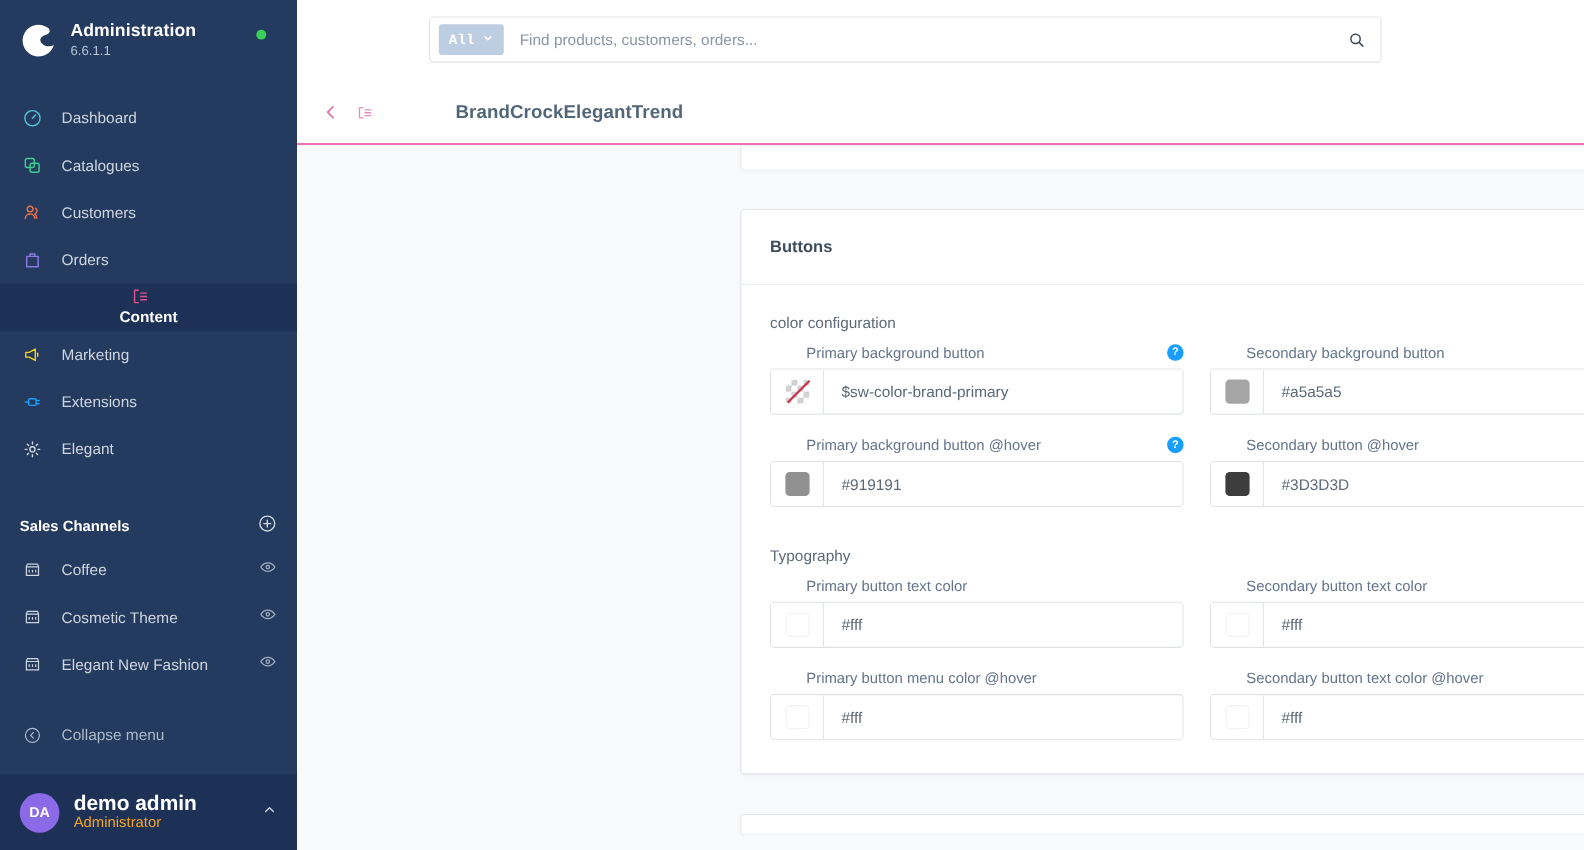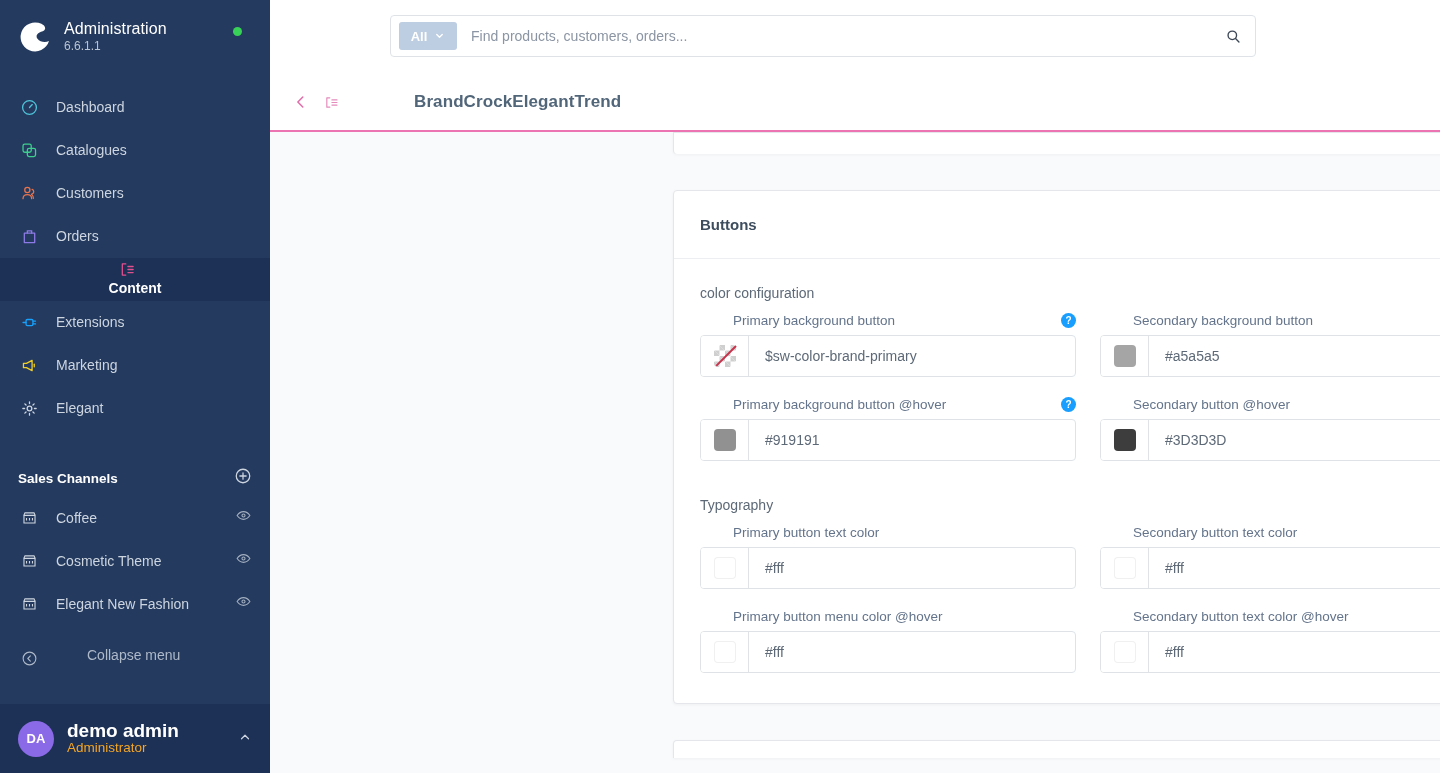--- a/index.html
+++ b/index.html
@@ -18,21 +18,21 @@
     display: flex; flex-direction: column;
     flex: 0 0 270px;
     position: relative;
   }
   .brand {
     height: 72px; display: flex; align-items: center;
     padding: 0 18px; position: relative;
   }
   .brand-logo { width: 34px; height: 34px; flex: 0 0 34px; margin-right: 12px; }
   .brand-text { display: flex; flex-direction: column; justify-content: center; }
-  .brand-title { color: #fff; font-size: 16px; font-weight: normal; line-height: 19px; letter-spacing: .1px; }
+  .brand-title { color: #fff; font-size: 16px; font-weight: bold; line-height: 19px; letter-spacing: .1px; }
   .brand-version { color: #b9c4d3; font-size: 12px; line-height: 15px; margin-top: 1px; }
   .brand-dot {
     position: absolute; right: 28px; top: 27px;
     width: 9px; height: 9px; border-radius: 50%; background: #37d257;
   }
 
   .nav { margin-top: 14px; }
   .nav-item {
     height: 43px; display: flex; align-items: center;
     padding: 0 18px; cursor: pointer; position: relative;
@@ -55,22 +55,22 @@
   .channel {
     height: 43px; display: flex; align-items: center;
     padding: 0 18px; cursor: pointer;
   }
   .channel .ch-icon { width: 22px; height: 22px; flex: 0 0 22px; margin-right: 16px;
     display: flex; align-items: center; justify-content: center; }
   .channel .ch-label { color: #cdd5e0; font-size: 14px; flex: 1; }
   .channel .ch-eye { opacity: .75; cursor: pointer; }
 
   .collapse-row {
-    margin-top: 22px; height: 42px; display: flex; align-items: flex-start;
-    padding: 0 18px; cursor: pointer; gap: 31px;
+    margin-top: 22px; height: 42px; display: flex; align-items: center;
+    padding: 0 18px; cursor: pointer;
   }
   .collapse-row .c-icon { width: 22px; height: 22px; flex: 0 0 22px; margin-right: 16px;
     display: flex; align-items: center; justify-content: center; }
   .collapse-row .c-label { color: #aeb9c9; font-size: 14px; }
 
   .user-bar {
     position: absolute; bottom: 0; left: 0; right: 0;
     height: 69px; background: #1d3055;
     display: flex; align-items: center; padding: 0 18px; cursor: pointer;
   }
@@ -95,21 +95,21 @@
   .search-wrap {
     margin: 0 auto; width: 866px; height: 42px;
     border: 1px solid #dfe3e8; border-radius: 4px;
     display: flex; align-items: center; background: #fff;
     margin-left: 120px;
   }
   .search-scope {
     margin-left: 8px; height: 28px; min-width: 58px;
     background: #bdcde2; border-radius: 3px; color: #fff; font-size: 13px;
     display: flex; align-items: center; justify-content: center; gap: 7px;
-    padding: 0 9px; cursor: pointer; font-weight: bold;
+    padding: 0 9px; cursor: pointer; font-weight: bold; font-family: Liberation Mono, monospace;
   }
   .search-input {
     flex: 1; border: 0; outline: none; font-size: 14px;
     color: #4a5666; padding: 0 14px; background: transparent;
     font-family: "Liberation Sans", sans-serif;
   }
   .search-input::placeholder { color: #8b95a3; }
   .search-btn { width: 44px; display: flex; align-items: center; justify-content: center; cursor: pointer; }
 
   
@@ -254,36 +254,36 @@
         <svg viewBox="0 0 22 22" width="19" height="19" fill="none" stroke="#e0508f" stroke-width="1.5">
           <path d="M9 4.5H5v13h4" stroke-linecap="round" stroke-linejoin="round"></path>
           <path d="M11.5 7.5h6M11.5 11h6M11.5 14.5h6" stroke-linecap="round"></path>
         </svg>
       </span>
       <span class="nav-label">Content</span>
     </div>
 
     <div class="nav-item">
       <span class="nav-icon">
+        <svg viewBox="0 0 22 22" width="19" height="19" fill="none" stroke="#f2d024" stroke-width="1.5">
+          <path d="M4 8.5h3.5L14 5v12l-6.5-3.5H4z" stroke-linejoin="round"></path>
+          <path d="M16.5 9.5v3" stroke-linecap="round"></path>
+        </svg>
+      </span>
+      <span class="nav-label">Marketing</span>
+    </div>
+
+    <div class="nav-item">
+      <span class="nav-icon">
         <svg viewBox="0 0 22 22" width="19" height="19" fill="none" stroke="#18a0fb" stroke-width="1.5">
           <rect x="7" y="7.5" width="8" height="7" rx="1.5"></rect>
           <path d="M3.5 11h3.5M15 9.3h3M15 12.7h3" stroke-linecap="round"></path>
         </svg>
       </span>
       <span class="nav-label">Extensions</span>
-    </div>
-
-    <div class="nav-item">
-      <span class="nav-icon">
-        <svg viewBox="0 0 22 22" width="19" height="19" fill="none" stroke="#f2d024" stroke-width="1.5">
-          <path d="M4 8.5h3.5L14 5v12l-6.5-3.5H4z" stroke-linejoin="round"></path>
-          <path d="M16.5 9.5v3" stroke-linecap="round"></path>
-        </svg>
-      </span>
-      <span class="nav-label">Marketing</span>
     </div>
 
     <div class="nav-item">
       <span class="nav-icon">
         <svg viewBox="0 0 22 22" width="19" height="19" fill="none" stroke="#cdd5e0" stroke-width="1.5">
           <circle cx="11" cy="11" r="2.7"></circle>
           <path d="M11 3.3v2M11 16.7v2M3.3 11h2M16.7 11h2M5.6 5.6l1.4 1.4M15 15l1.4 1.4M16.4 5.6L15 7M7 15l-1.4 1.4" stroke-linecap="round"></path>
         </svg>
       </span>
       <span class="nav-label">Elegant</span>

